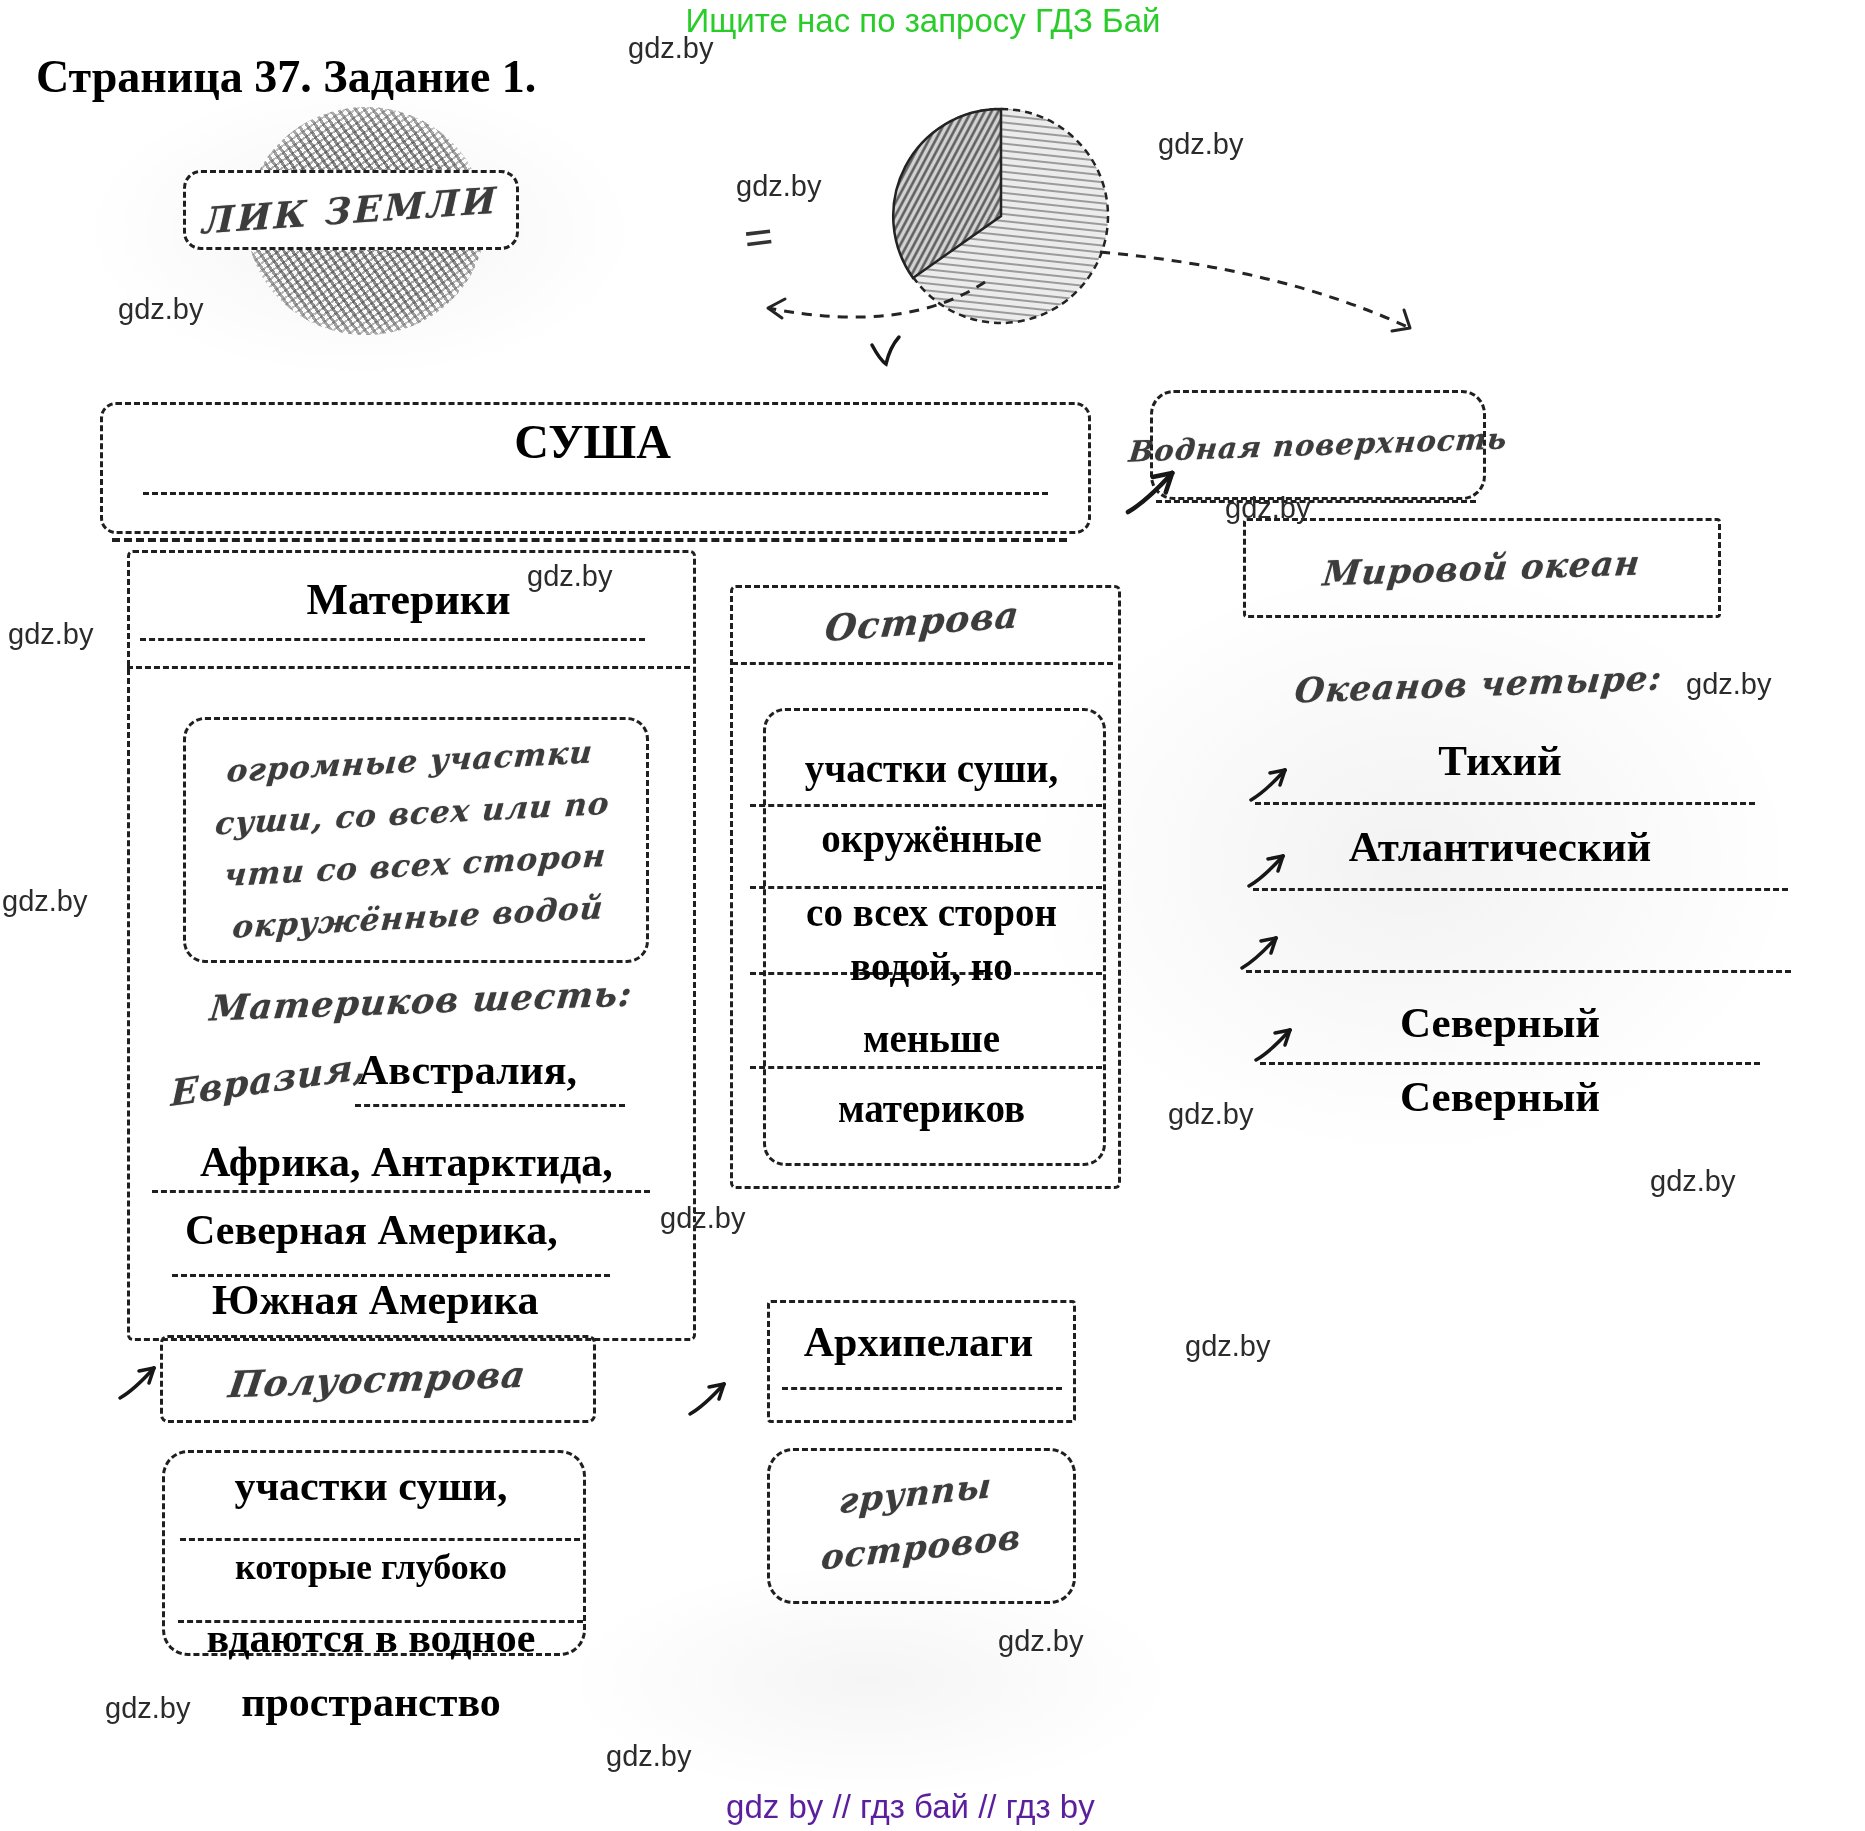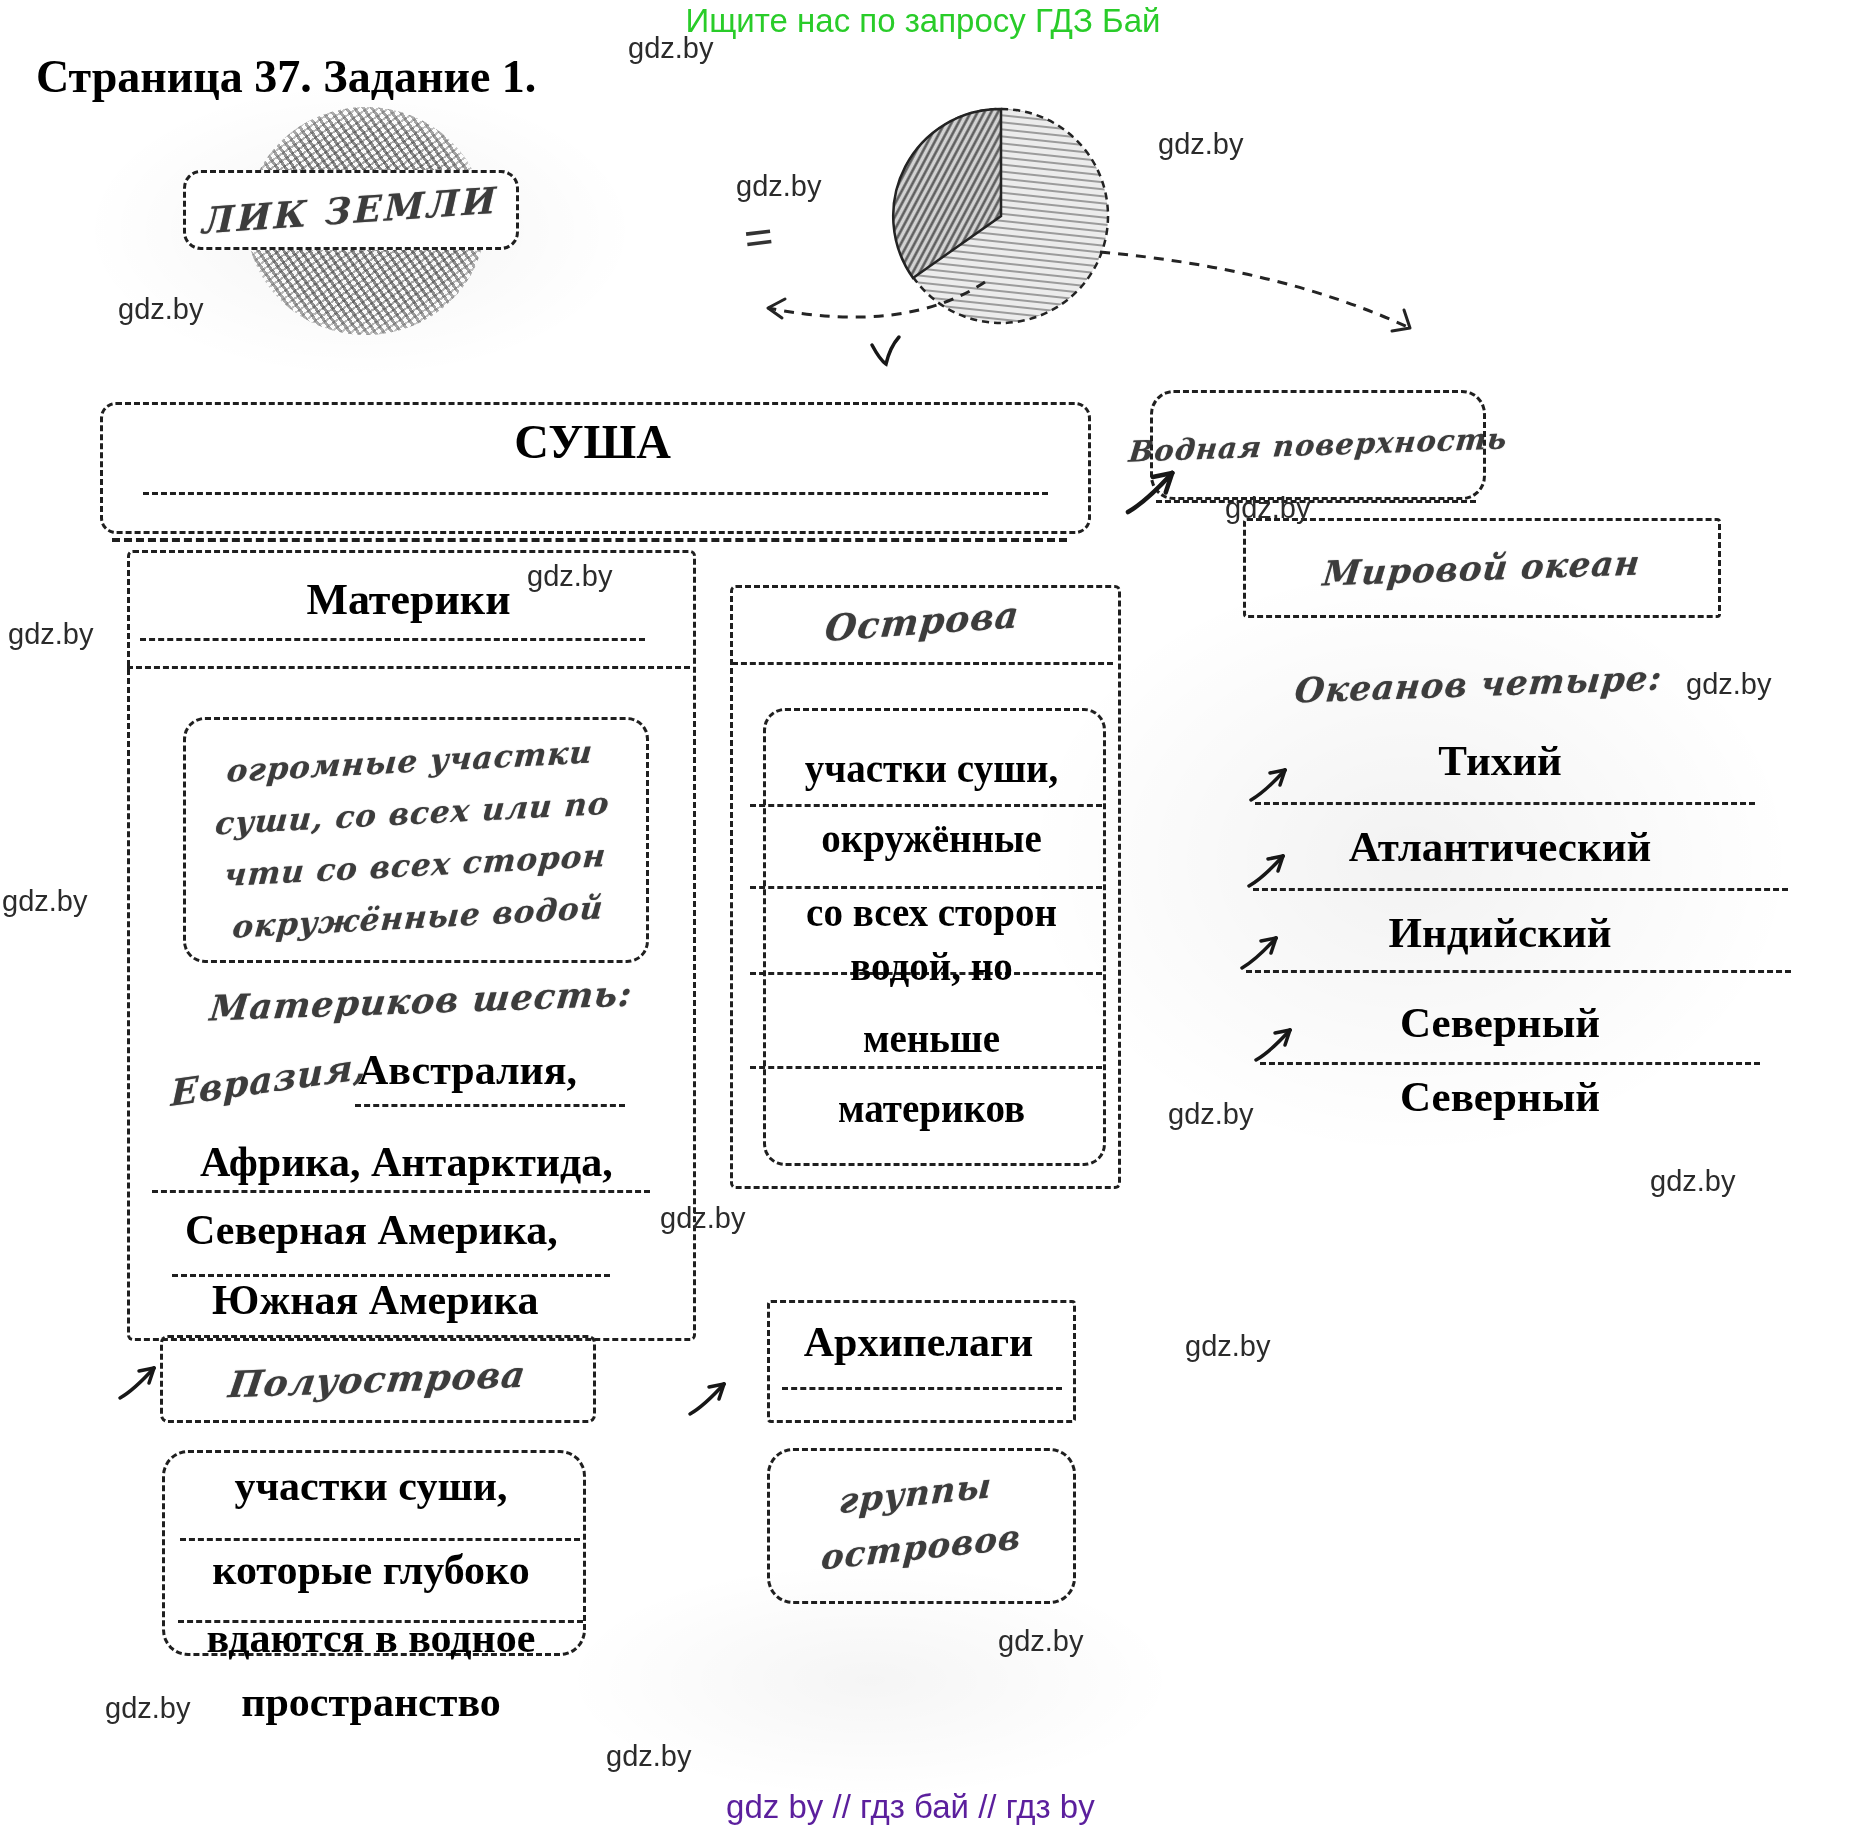--- a/index.html
+++ b/index.html
@@ -93,21 +93,20 @@
   </div>
 
   <div class="txt hw" style="left:1295px;top:664px;font-size:34px;transform:rotate(-2deg) skewX(-8deg);">Океанов четыре:</div>
 
   <div class="txt pr ctr" style="left:1230px;top:736px;width:540px;font-size:43px;">Тихий</div>
   <div class="dline" style="left:1255px;top:802px;width:500px;"></div>
 
   <div class="txt pr ctr" style="left:1230px;top:822px;width:540px;font-size:43px;">Атлантический</div>
   <div class="dline" style="left:1253px;top:888px;width:535px;"></div>
 
-  <div class="txt pr ctr" style="left:1230px;top:908px;width:540px;font-size:43px;">Индийский</div>
   <div class="dline" style="left:1246px;top:970px;width:545px;"></div>
 
   <div class="txt pr ctr" style="left:1230px;top:998px;width:540px;font-size:43px;">Северный</div>
   <div class="dline" style="left:1260px;top:1062px;width:500px;"></div>
 
   <div class="txt pr ctr" style="left:1230px;top:1072px;width:540px;font-size:43px;">Северный</div>
 
   <div class="dbox" style="left:127px;top:550px;width:563px;height:785px;border-radius:6px;"></div>
   <div class="txt pr ctr" style="left:127px;top:574px;width:563px;font-size:44px;">Материки</div>
   <div class="dline" style="left:140px;top:638px;width:505px;"></div>
@@ -160,21 +159,21 @@
     <div class="hw ctr" style="font-size:34px;height:54px;transform:skewX(-10deg);">группы</div>
     <div class="hw ctr" style="font-size:34px;height:54px;transform:skewX(-10deg);">островов</div>
   </div>
 
   <div class="dbox ctr" style="left:160px;top:1335px;width:430px;height:82px;border-radius:8px;">
     <span class="hw" style="font-size:36px;transform:rotate(-2deg) skewX(-10deg);display:inline-block;">Полуострова</span>
   </div>
   <div class="dbox" style="left:162px;top:1450px;width:418px;height:200px;border-radius:26px;"></div>
   <div class="txt pr ctr" style="left:162px;top:1462px;width:418px;font-size:42px;">участки суши,</div>
   <div class="dline" style="left:180px;top:1538px;width:400px;"></div>
-  <div class="txt pr ctr" style="left:162px;top:1546px;width:418px;font-size:42px;">которые глубоко</div>
+  <div class="txt pr ctr" style="left:162px;top:1546px;width:418px;font-size:36px;">которые глубоко</div>
   <div class="dline" style="left:178px;top:1620px;width:405px;"></div>
   <div class="txt pr ctr" style="left:162px;top:1614px;width:418px;font-size:42px;">вдаются в водное</div>
   <div class="txt pr ctr" style="left:162px;top:1678px;width:418px;font-size:42px;">пространство</div>
 
   <div class="footer" style="left:50%;top:1788px;transform:translateX(-56%);color:#5b1f9d;">gdz by  //  гдз бай  //  гдз by</div>
 
   <svg class="overlay" width="1865" height="1831" viewBox="0 0 1865 1831">
     <defs>
       <g id="harrow" stroke="#171717" stroke-width="3.5" fill="none" stroke-linecap="round">
         <path d="M0 0 Q 14 -8 34 -30"></path>

